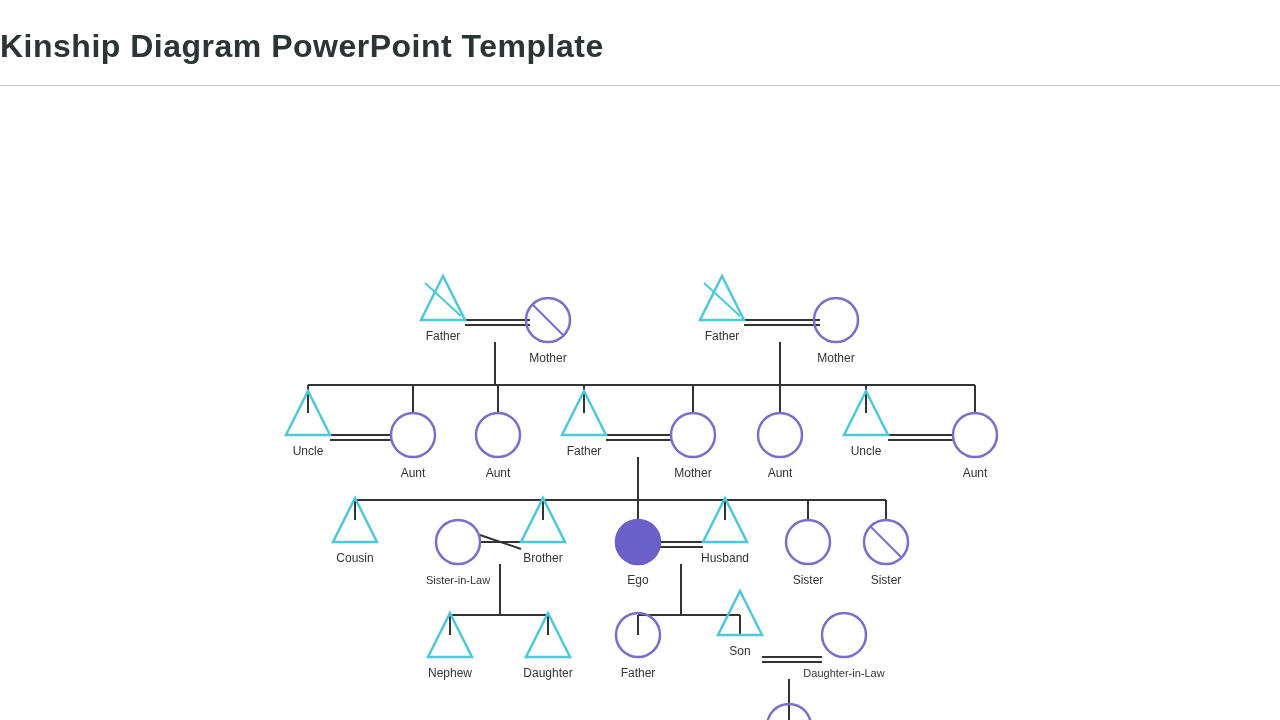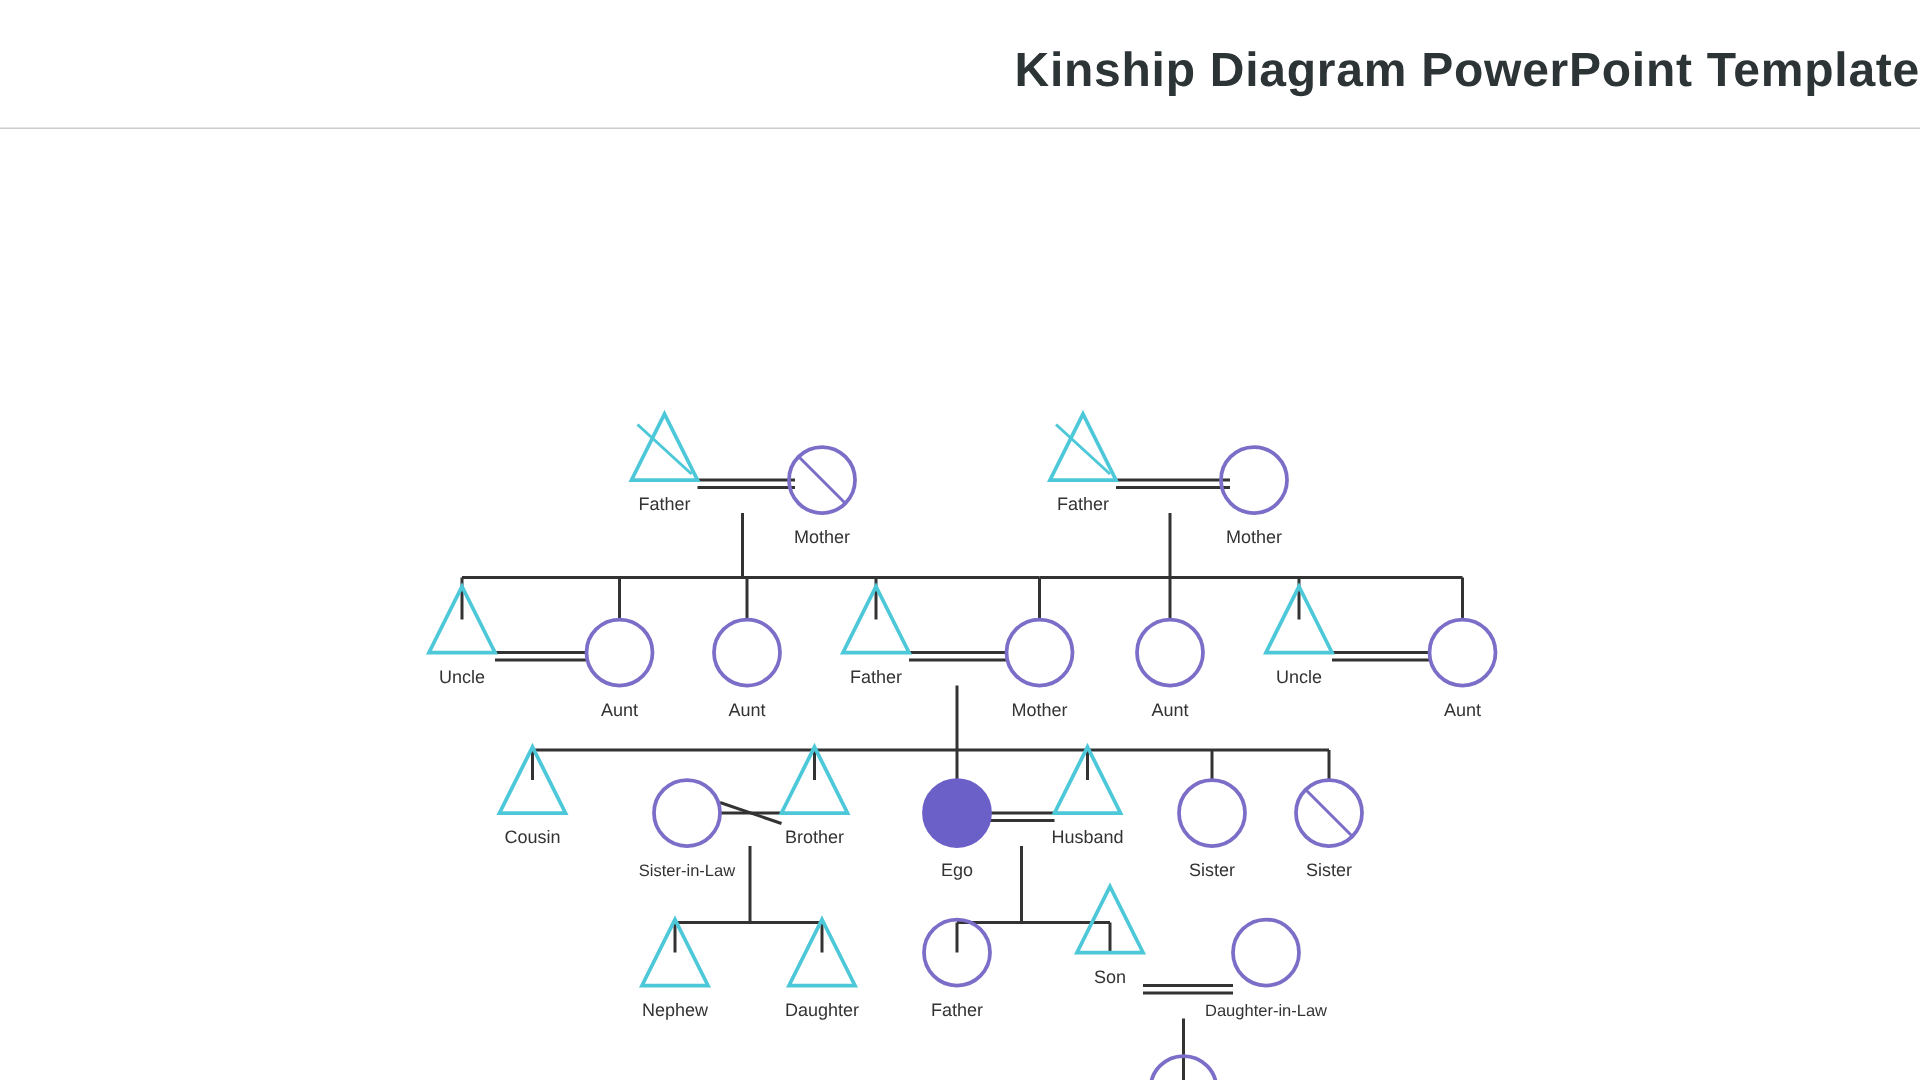--- a/index.html
+++ b/index.html
@@ -10,21 +10,21 @@
       font-family: 'Segoe UI', Arial, sans-serif;
       overflow: hidden;
     }
     .slide {
       width: 1280px;
       height: 720px;
       position: relative;
       background: #ffffff;
     }
     .title-area {
-      text-align: right;
+      text-align: left;
       padding: 28px 0 10px 0;
     }
     .title-text {
       font-size: 32px;
       font-weight: 700;
       color: #2d3436;
       letter-spacing: 0.5px;
     }
     .divider {
       width: 100%;

